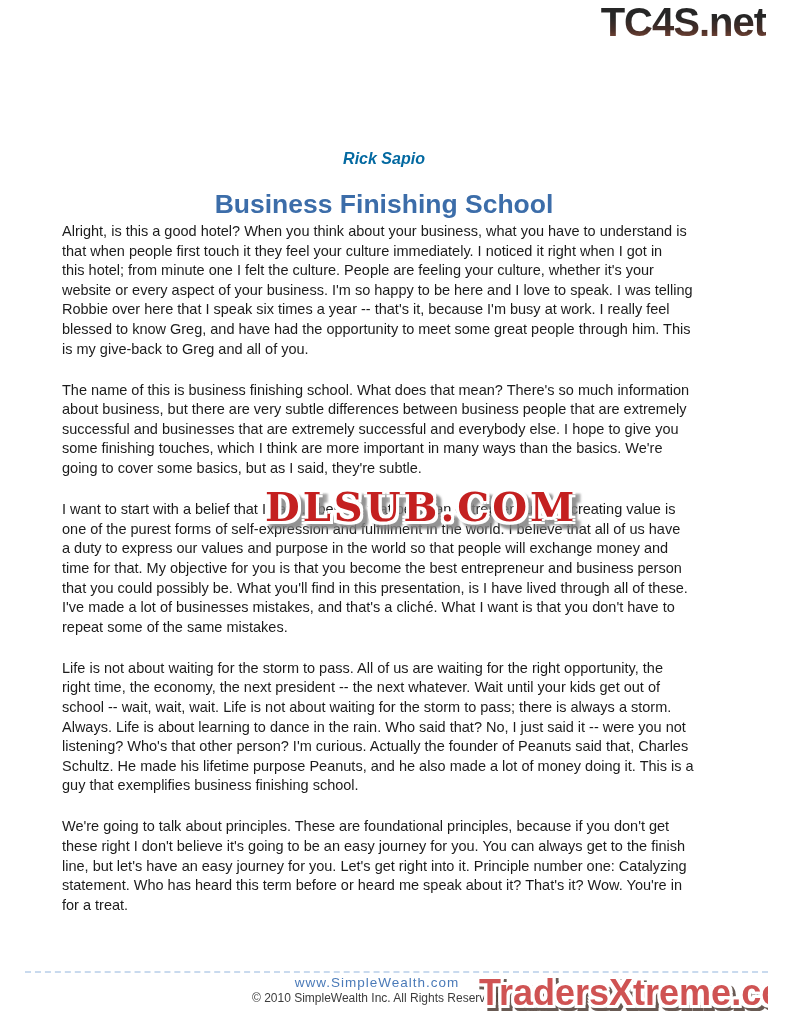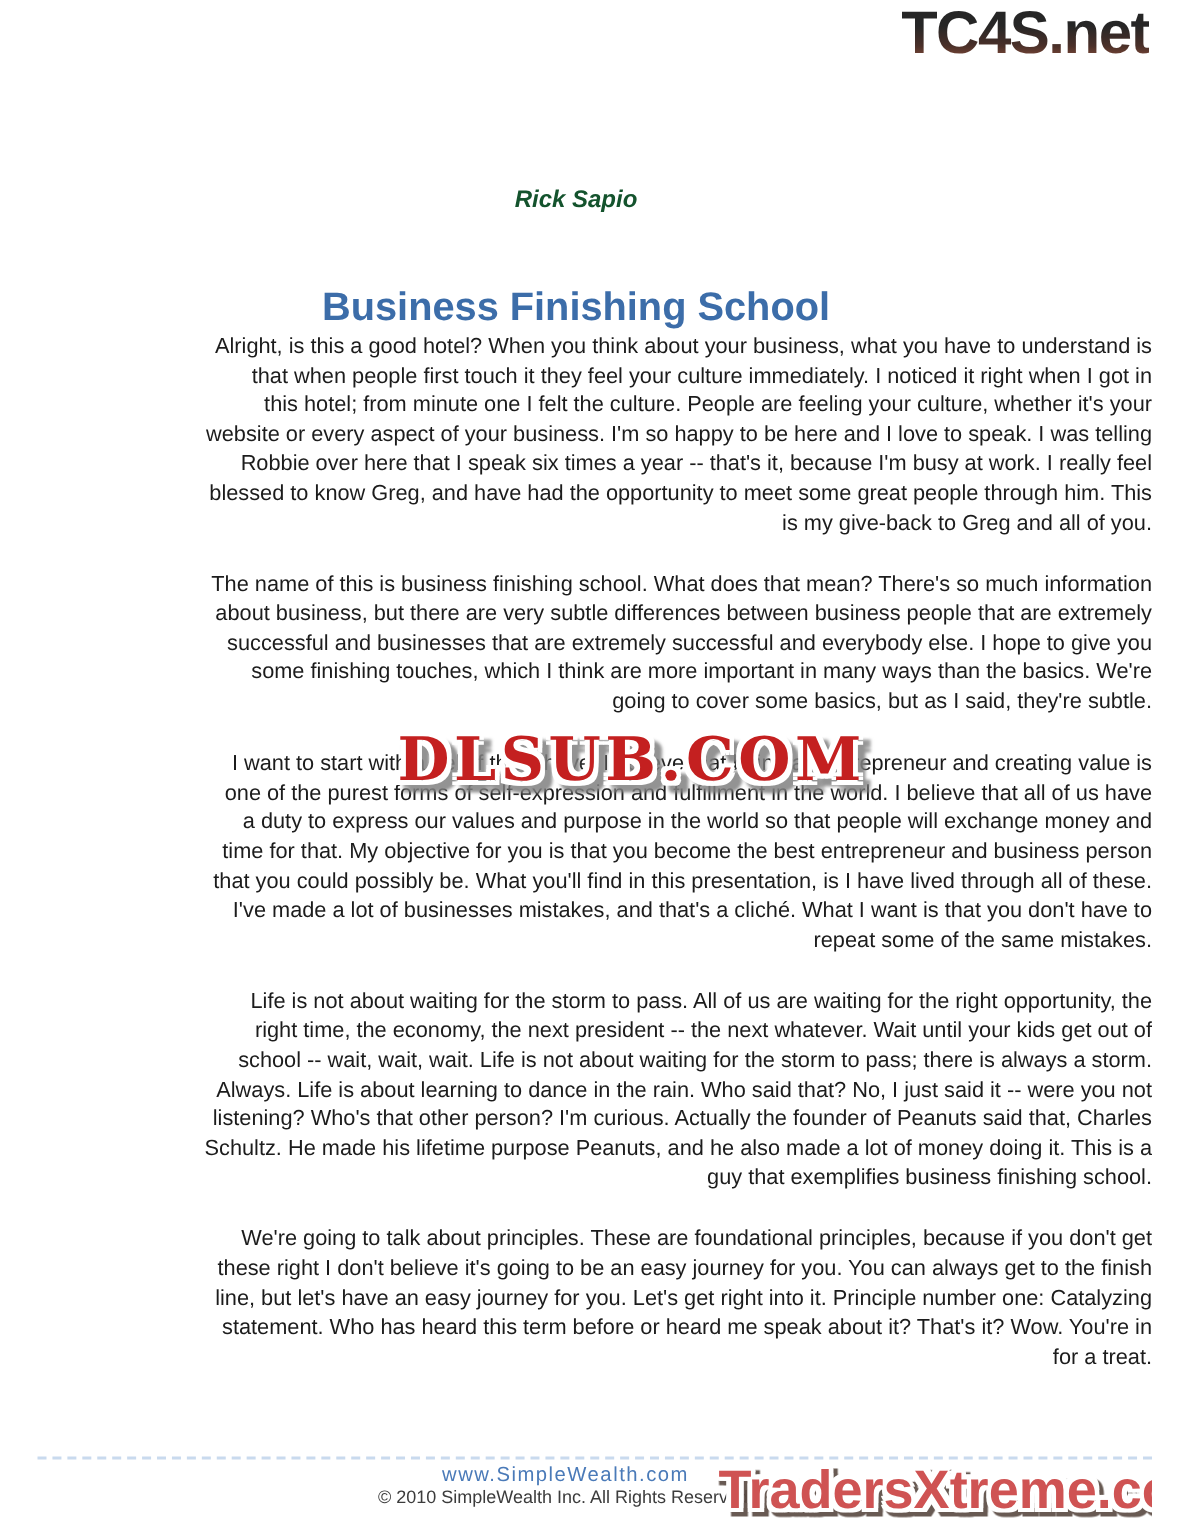--- a/index.html
+++ b/index.html
@@ -23,34 +23,34 @@
   .logo {
     position:absolute; top:34px; left:430px; z-index:3;
     font-size:30px; font-weight:bold; letter-spacing:-.5px; line-height:1;
     white-space:nowrap;
   }
   .logo .p1 { color:#1c6cb5; }
   .logo .p2 { color:#7fb2e0; }
   .logo .p3 { color:#a6cbe9; }
 
   .author {
-    position:absolute; top:125px; left:0; width:100%; text-align:center;
-    font-size:16px; font-weight:bold; font-style:italic; color:#14532d;
+    position:absolute; top:150px; left:0; width:100%; text-align:center;
+    font-size:16px; font-weight:bold; font-style:italic; color:#0369a1;
     line-height:18px;
   }
   .doc-title {
     position:absolute; top:152px; left:0; width:100%; text-align:center;
     font-size:26.5px; font-weight:bold; color:#3c6da9; line-height:33px;margin-top:36px;
   }
 
   .article {
     position:absolute; top:222px; left:62px; width:706px;
     font-size:14.5px; color:#1c1c1c;
   }
-  .article p { margin:0 0 21.5px 0; line-height:19.6px; white-space:pre;text-align:right; }
+  .article p { margin:0 0 21.5px 0; line-height:19.6px; white-space:pre; }
 
   
   .dlsub {
     position:absolute; top:487px; left:265px; z-index:5;
     font-family:"DejaVu Serif", serif; font-weight:bold;
     font-size:40px; letter-spacing:3px; line-height:1; white-space:nowrap;
     color:#c42020;
     text-shadow:
       -3px -3px 0 #fff, 3px -3px 0 #fff, -3px 3px 0 #fff, 3px 3px 0 #fff,
       -3px 0 0 #fff, 3px 0 0 #fff, 0 -3px 0 #fff, 0 3px 0 #fff;

